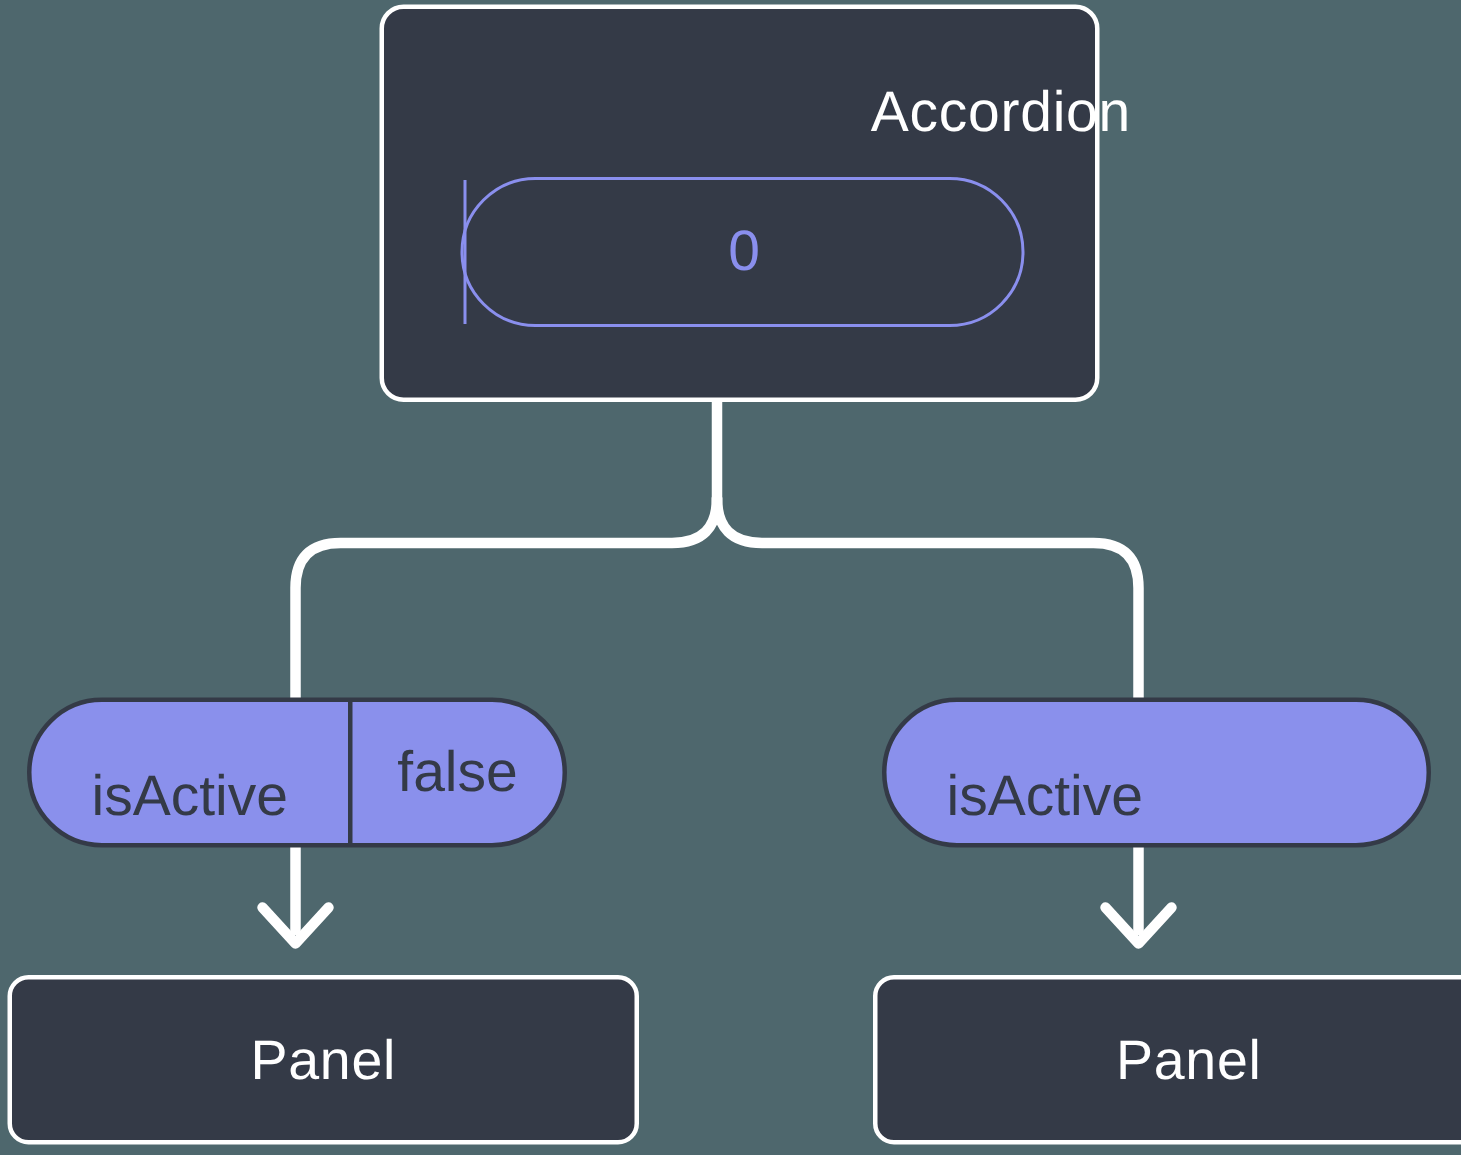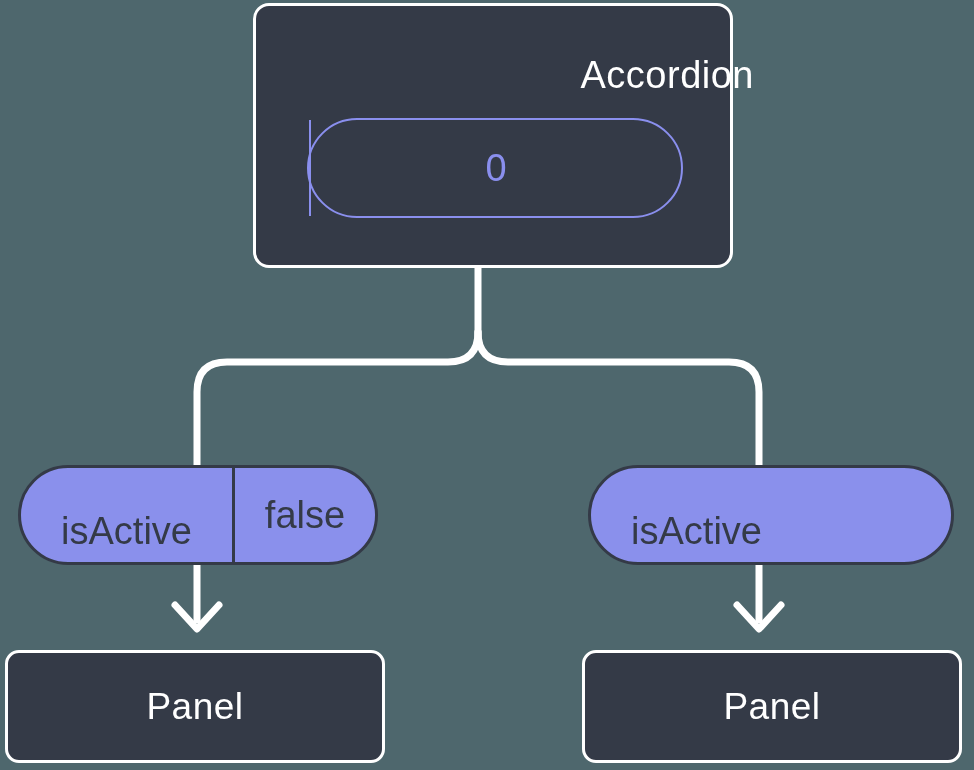--- a/index.html
+++ b/index.html
@@ -83,21 +83,21 @@
     width: 211px;
     display: flex; align-items: center; justify-content: center; margin-top: 33px;
   }
   .state-pill .pill-value {
     flex: 1;
     border-left: 3px solid #343A47;
     display: flex; align-items: center; justify-content: center;
   }
   .panel-node {
     top: 650px;
-    width: 380px; height: 113px;
+    width: 421px; height: 113px;
     border-radius: 14px;
     display: flex; align-items: center; justify-content: center;
     color: #FFFFFF;
     font-size: 37px;
     font-weight: 500;
     letter-spacing: 0.5px;
   }
   .panel-node-left  { left: 5px; }
   .panel-node-right { left: 582px; }
 </style>

